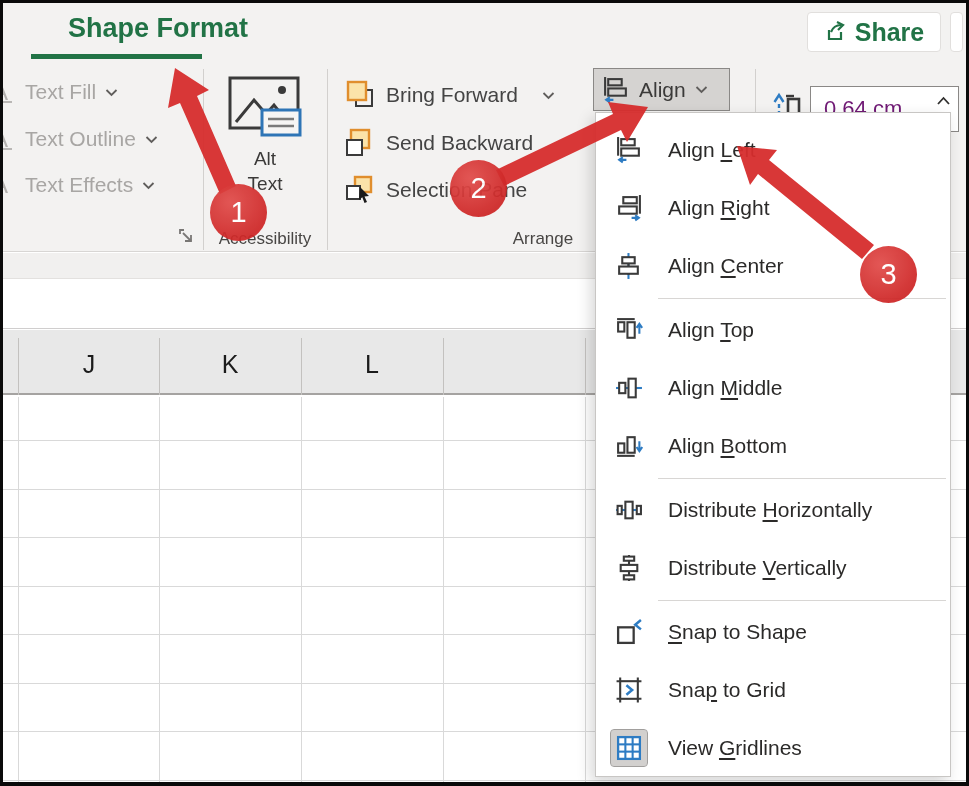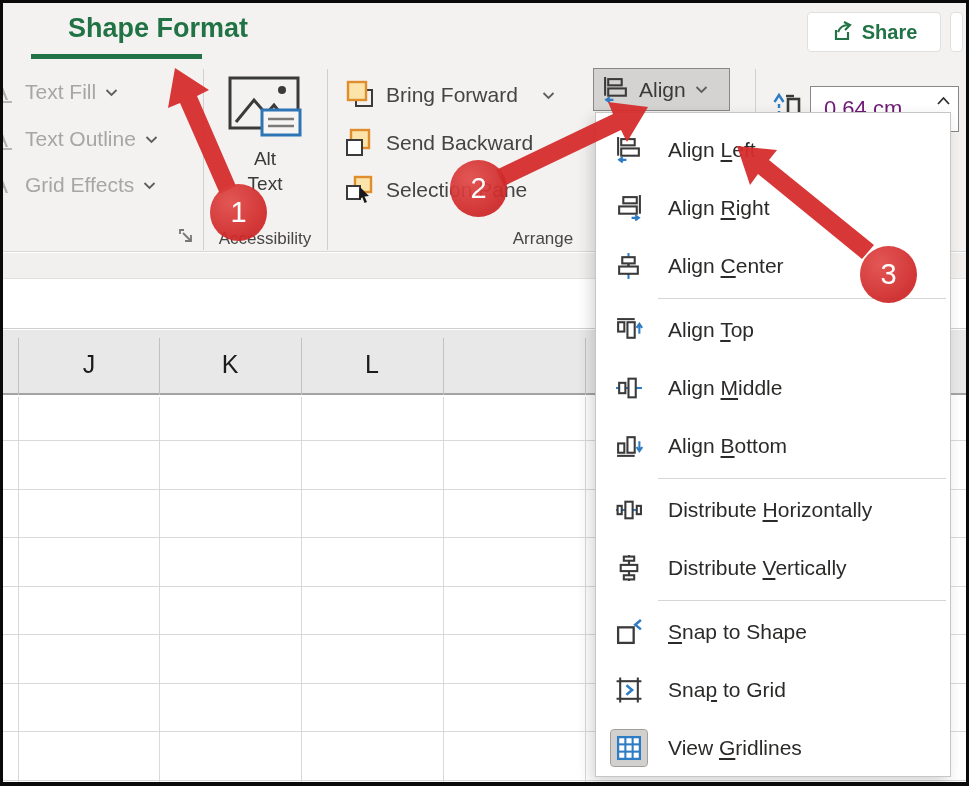--- a/index.html
+++ b/index.html
@@ -12,21 +12,21 @@
   .frame { position:absolute; background:#0a0a0a; z-index:300; }
 
   
   .ribbon { left:0; top:0; width:969px; height:252px; background:#f3f2f1;
     border-bottom:1px solid #d8d6d4; }
   .tab-title { left:30px; top:13px; font-size:27px; font-weight:bold; color:#217346;margin-left:38px; }
   .tab-underline { left:31px; top:54px; width:171px; height:5px; background:#217346; }
   .share-btn { left:807px; top:12px; width:134px; height:40px; background:#fff;
     border:1px solid #e1dfdd; border-radius:4px; display:flex; align-items:center;
     justify-content:center; gap:8px; }
-  .share-btn span.lbl { color:#217346; font-weight:bold; font-size:20px; }
+  .share-btn span.lbl { color:#217346; font-weight:bold; font-size:25px; }
   .btn-sliver { left:950px; top:12px; width:13px; height:40px; background:#fff;
     border:1px solid #e1dfdd; border-radius:4px; }
 
   .group-sep { top:69px; width:1px; height:181px; background:#d2d0ce; }
   .group-label { top:229px; font-size:17px; color:#484644; text-align:center; }
 
   .tg-row { display:flex; align-items:center; gap:9px; height:28px; left:0; }
   .a-ico { width:16px; overflow:hidden; font-size:24px; color:#b3b1af; position:relative; }
   .a-ico .ltr { margin-left:-8px; display:block; line-height:22px; }
   .a-ico .bar { position:absolute; left:-8px; bottom:-2px; width:20px; height:4px; background:#b9b7b5; }
@@ -128,21 +128,21 @@
       <span>
           <svg width="13" height="9" viewBox="0 0 13 9">
             <polyline points="1.5,2 6.5,7 11.5,2" fill="none" stroke="#605e5c" stroke-width="1.8"></polyline>
           </svg>
         </span>
     </div>
     <div class="abs tg-row" style="top:171px">
       <span class="a-ico">
           <span class="ltr">A</span>
         </span>
-      <span class="lbl">Grid Effects</span>
+      <span class="lbl">Text Effects</span>
       <span>
           <svg width="13" height="9" viewBox="0 0 13 9">
             <polyline points="1.5,2 6.5,7 11.5,2" fill="none" stroke="#605e5c" stroke-width="1.8"></polyline>
           </svg>
         </span>
     </div>
     <div class="abs launcher">
         <svg width="18" height="18" viewBox="0 0 18 18">
           <path d="M2 6 V2 H6" fill="none" stroke="#797775" stroke-width="1.8"></path>
           <path d="M5 5 L13 13" stroke="#797775" stroke-width="1.8"></path>

